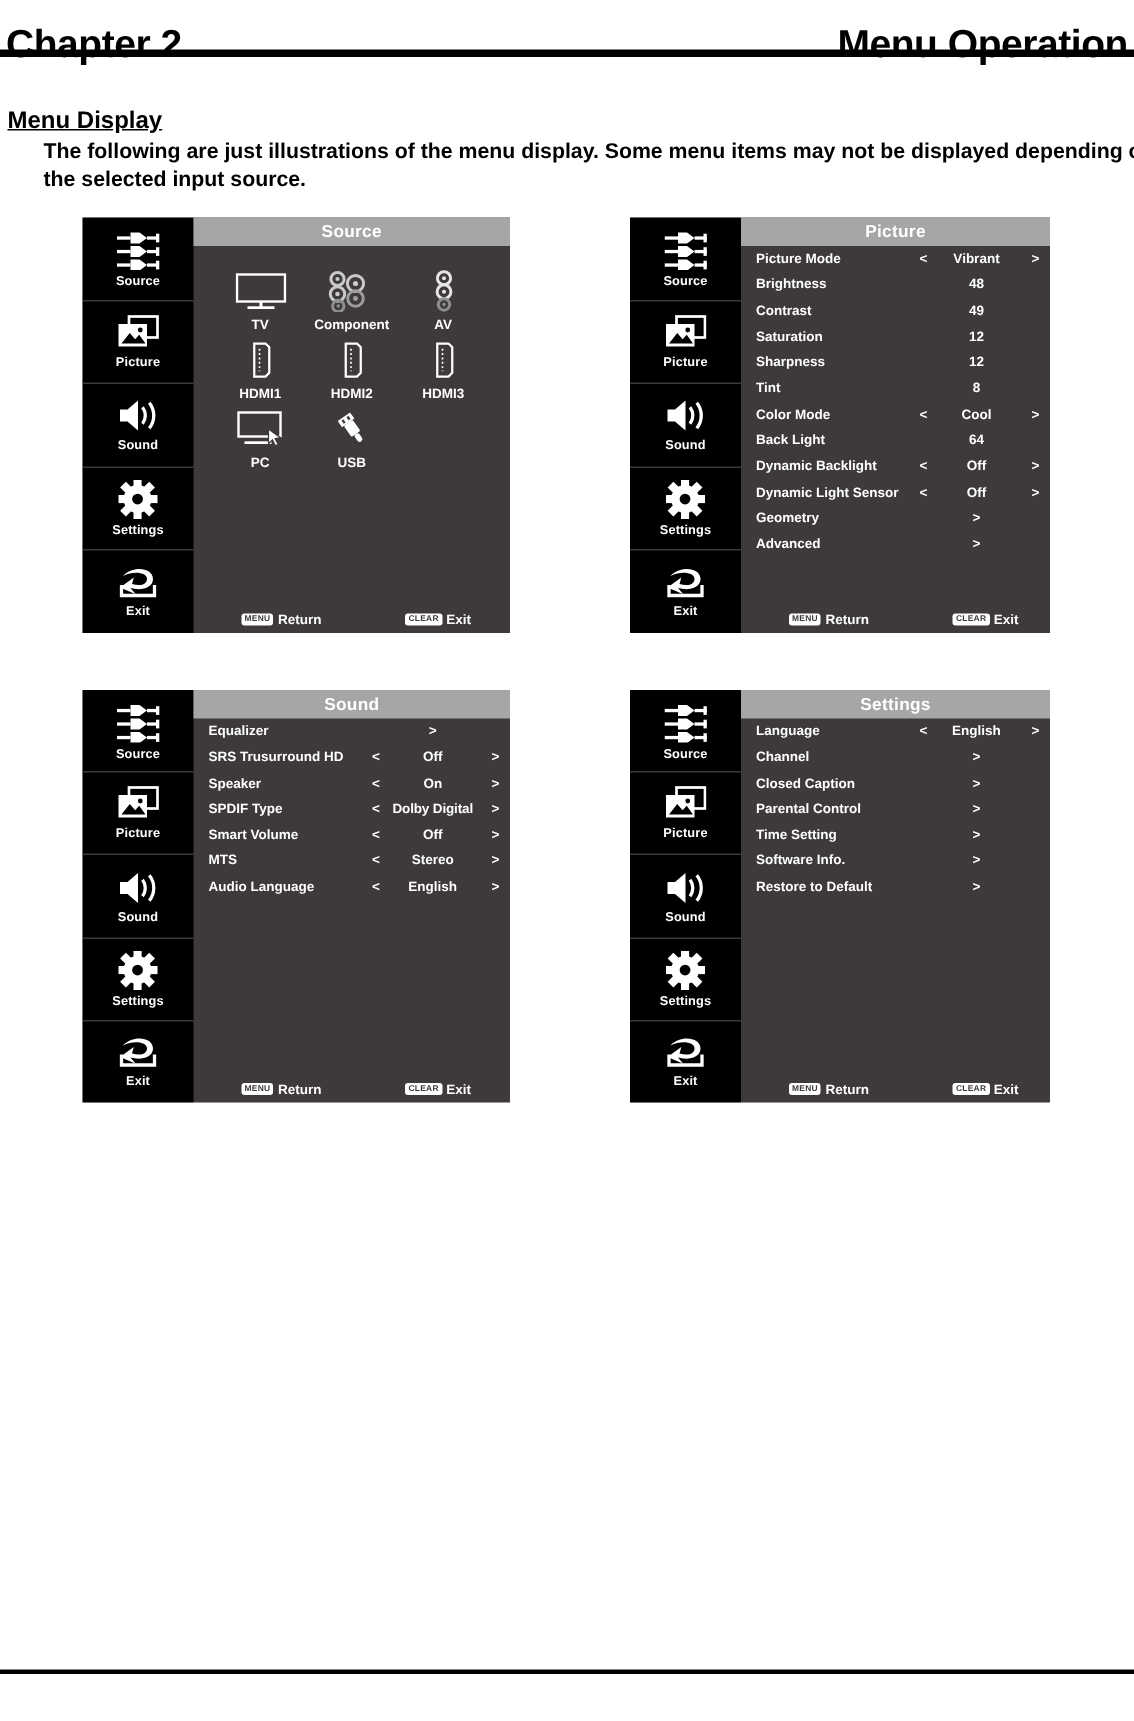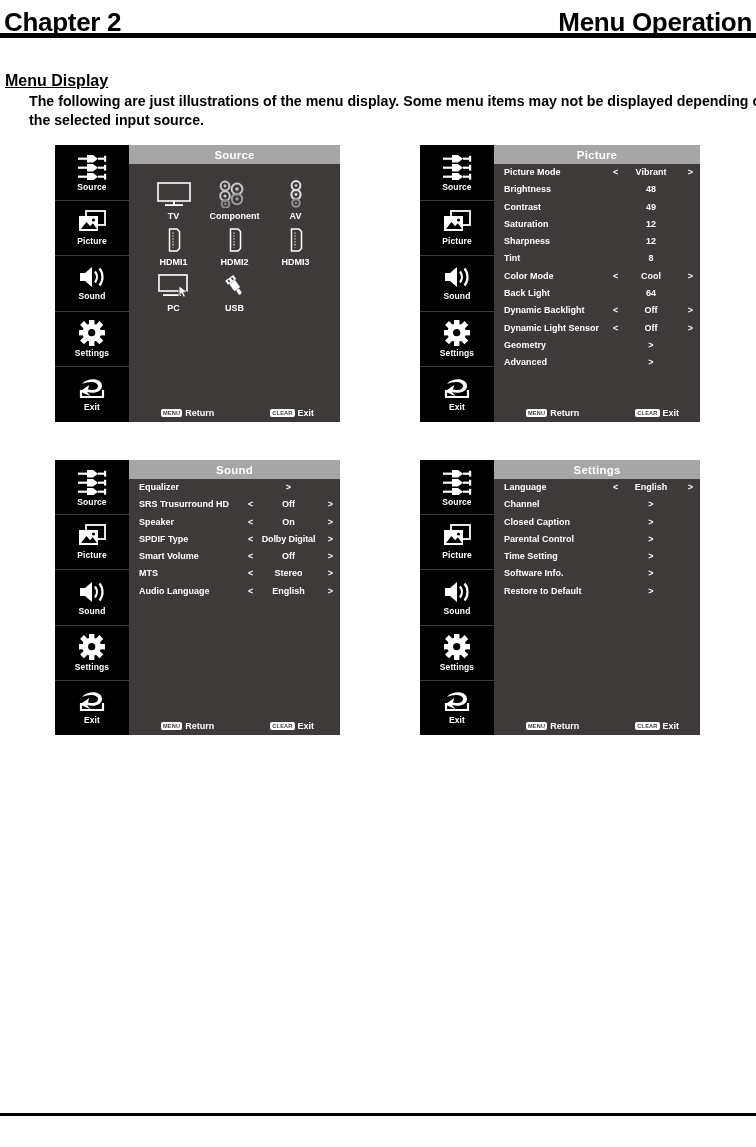--- a/index.html
+++ b/index.html
@@ -8,21 +8,21 @@
     width: 756px; height: 1147px;
     background: #ffffff;
     font-family: "Liberation Sans", sans-serif;
     color: #000;
   }
   .page { position: relative; width: 756px; height: 1147px; overflow: hidden; }
 
   
   .hdr {
     position: absolute; left: 0; top: 0; width: 756px; height: 44px;
-    display: flex; align-items: center; justify-content: space-between;
+    display: flex; align-items: flex-end; justify-content: space-between;
     padding: 0 4px;
   }
   .hdr-left, .hdr-right {
     font-size: 26px; font-weight: bold; line-height: 30px;
     letter-spacing: -0.3px;
     font-family: "Liberation Sans", sans-serif;
   }
   .hdr-rule {
     position: absolute; left: 0; top: 33px; width: 756px; height: 5px;
     background: #000;

